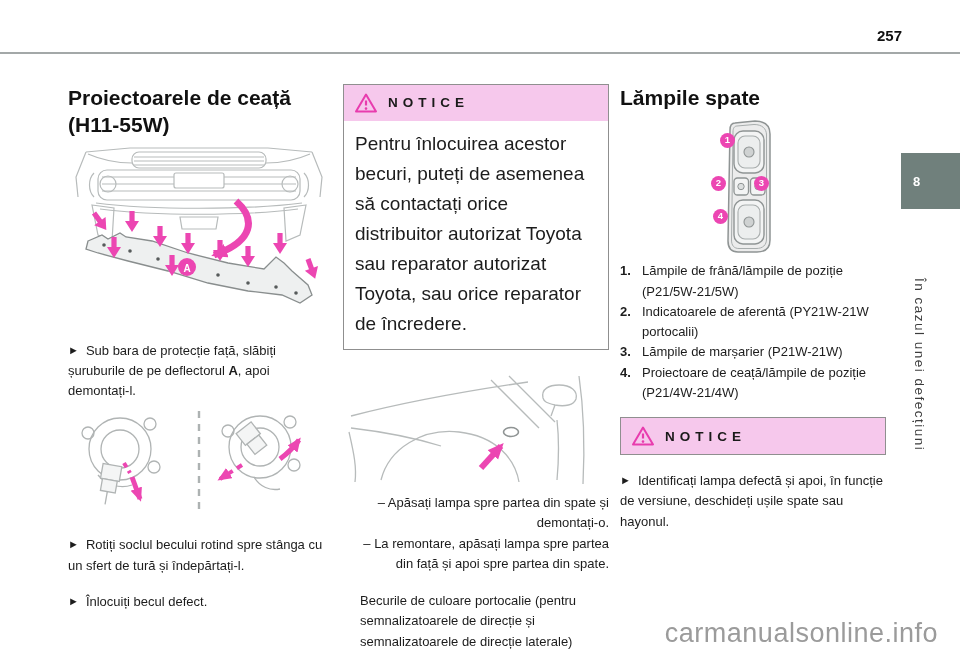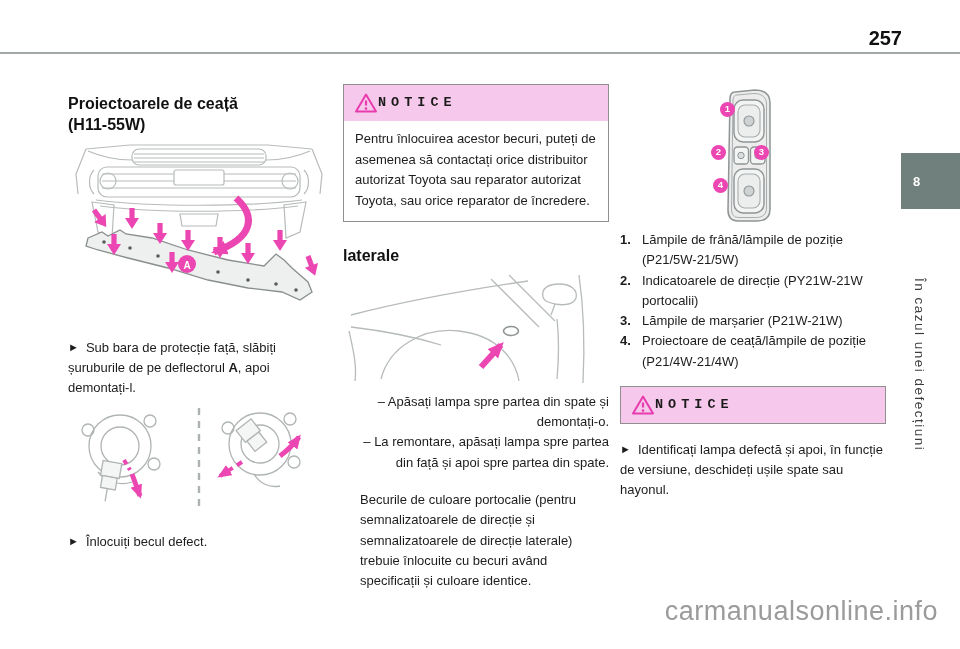--- a/index.html
+++ b/index.html
@@ -1,66 +1,66 @@
 <!DOCTYPE html>
 <html><head>
 <meta charset="utf-8">
 <style>
   html,body{margin:0;padding:0;background:#ffffff;}
   #page{
     position:relative;width:960px;height:649px;background:#ffffff;overflow:hidden;
     font-family:"Liberation Sans","DejaVu Sans",sans-serif;color:#1c1c1c;
   }
-  .page-number{position:absolute;top:27px;right:58px;font-size:20px;font-weight:bold;color:#111;margin-left:35px;}
+  .page-number{position:absolute;top:27px;right:58px;font-size:15px;font-weight:bold;color:#111;margin-left:35px;}
   .top-rule{position:absolute;top:52px;left:0;width:960px;height:2px;background:#a3a8a8;}
 
   .col{position:absolute;font-size:13px;line-height:1.56;}
   .col-left{left:68px;top:80px;width:263px;}
   .col-mid{left:343px;top:84px;width:266px;}
   .col-right{left:620px;top:80px;width:266px;}
 
-  h1.sec{font-size:16px;font-weight:bold;line-height:1.3;margin:14px 0 6px 0;color:#111;}
+  h1.sec{font-size:21px;font-weight:bold;line-height:1.3;margin:4px 0 6px 0;color:#111;}
   h1.sec span{display:block;}
 
   .figure{position:relative;}
   .fig-bumper{height:180px;margin:3px 0 6px 0;}
   .fig-foglamp{height:112px;margin:6px 0 6px 0;}
   .fig-sidecar{height:115px;margin:4px 0 4px 0;}
   .fig-taillamp{height:136px;margin:8px 0 4px 0;}
 
   p.step{margin:16px 0 2px 0;}
   .bullet{margin-right:7px;font-size:11px;position:relative;top:-1px;}
   .dashp{margin:0;text-align:right;}
   .plainp{margin:17px;}
 
   .notice{border:1px solid #8f8f8f;background:#ffffff;margin:0 0 24px 0;}
-  .notice-head{display:flex;align-items:center;padding:5px 10px;height:26px;font-family:Liberation Mono, monospace;}
+  .notice-head{display:flex;align-items:center;gap:10px;padding:5px 10px;height:26px;}
   .notice-label{font-size:13.5px;font-weight:600;letter-spacing:5px;color:#1a1a1a;}
-  .notice-body{padding:8px 11px 10px 11px;font-size:13px;line-height:1.58;}
+  .notice-body{padding:8px 11px 10px 11px;font-size:19px;line-height:1.58;}
 
   ol.lamp-list{list-style:none;margin:6px 0 14px 0;padding:0;}
   ol.lamp-list li{display:flex;margin:0;}
   ol.lamp-list .num{flex:0 0 22px;font-weight:bold;}
   ol.lamp-list .txt{flex:1;}
 
   .badge{
     position:absolute;width:15px;height:15px;border-radius:50%;
     color:#fff;font-size:9.5px;font-weight:bold;display:flex;align-items:center;justify-content:center;
   }
 
   .chapter-tab{
     position:absolute;left:901px;top:153px;width:59px;height:56px;
     display:flex;align-items:center;color:#ffffff;font-size:13px;font-weight:bold;padding-left:12px;box-sizing:border-box;
   }
   .side-label{
     position:absolute;left:912px;top:278px;height:230px;
     writing-mode:vertical-rl;font-size:13.5px;color:#3c3c3c;letter-spacing:1.5px;
   }
   .watermark{
-    position:absolute;right:22px;bottom:22px;font-size:27px;color:#9b9b9b;letter-spacing:0.5px;margin-left:40px;
+    position:absolute;right:22px;bottom:0;font-size:27px;color:#9b9b9b;letter-spacing:0.5px;margin-left:40px;
   }
   svg{display:block;}
 </style>
 </head>
 <body>
 
 <div id="page">
 
   <div class="page-number">257</div>
   <div class="top-rule"></div>
@@ -171,40 +171,42 @@
         </g>
         <line x1="131" y1="4" x2="131" y2="108" stroke="#adb2b2" stroke-width="2.4" stroke-dasharray="7 6"></line>
         <path d="M64,70 L72,92" stroke="#ec46b2" stroke-width="5" fill="none" marker-end="url(#m2)"></path>
         <path d="M56,56 L62,66" stroke="#ec46b2" stroke-width="4" stroke-dasharray="5 4" fill="none"></path>
         <path d="M174,58 L152,72" stroke="#ec46b2" stroke-width="4" stroke-dasharray="6 5" fill="none" marker-end="url(#m2)"></path>
         <path d="M212,52 C220,46 226,40 231,33" stroke="#ec46b2" stroke-width="5" fill="none" marker-end="url(#m2)"></path>
       </svg>
     </div>
 
     <p class="step">
+      <span class="bullet">►</span><span>Rotiți soclul becului rotind spre stânga cu un sfert de tură și îndepărtați-l.</span>
+    </p>
+    <p class="step">
       <span class="bullet">►</span><span>Înlocuiți becul defect.</span>
     </p>
   </div>
 
   <div class="col col-mid">
 
     <div class="notice" style="border-color:#8f8f8f;">
       <div class="notice-head" style="background:#f6c8ec;">
         <svg width="24" height="22" viewBox="0 0 24 22">
           <path d="M12,2.5 L22,19.5 H2 Z" fill="none" stroke="#e83cae" stroke-width="2" stroke-linejoin="round"></path>
           <line x1="12" y1="8.5" x2="12" y2="13.5" stroke="#e83cae" stroke-width="2.2"></line>
           <circle cx="12" cy="16.6" r="1.3" fill="#e83cae"></circle>
         </svg>
         <span class="notice-label">NOTICE</span>
       </div>
       <div class="notice-body">Pentru înlocuirea acestor becuri, puteți de asemenea să contactați orice distribuitor autorizat Toyota sau reparator autorizat Toyota, sau orice reparator de încredere.</div>
     </div>
 
     <h1 class="sec">
-      <span>laterale</span>
     </h1>
 
     <div class="figure fig-sidecar">
       <svg width="263" height="115" viewBox="0 0 263 115">
         <defs>
           <marker id="m3" markerUnits="userSpaceOnUse" markerWidth="18" markerHeight="15" refX="12" refY="7" orient="auto">
             <path d="M0,0 L16,7 L0,14 Z" fill="#ec46b2"></path>
           </marker>
         </defs>
         <g stroke="#b7bbbb" stroke-width="1.3" fill="none">
@@ -223,20 +225,23 @@
         <path d="M138,94 L158,72" stroke="#ec46b2" stroke-width="6" fill="none" marker-end="url(#m3)"></path>
       </svg>
     </div>
 
     <p class="dashp">–  Apăsați lampa spre partea din spate și demontați-o.</p>
     <p class="dashp">–  La remontare, apăsați lampa spre partea din față și apoi spre partea din spate.</p>
     <p class="plainp">Becurile de culoare portocalie (pentru semnalizatoarele de direcție și semnalizatoarele de direcție laterale) trebuie înlocuite cu becuri având specificații și culoare identice.</p>
   </div>
 
   <div class="col col-right">
+    <h1 class="sec">
+      <span>Lămpile spate</span>
+    </h1>
 
     <div class="figure fig-taillamp">
       <svg width="266" height="136" viewBox="0 0 266 136">
         <g transform="translate(105,2)">
           <path d="M10,2 L30,0 C40,0 45,5 45,13 L45,119 C45,127 40,131 32,131 L13,131 C6,131 3,127 3,120 L5,9 C5,4 7,2 10,2 Z" fill="#ececec" stroke="#8f9494" stroke-width="1.5"></path>
           <path d="M12,5 L29,3.5 C37,3.5 41.5,7.5 41.5,14 L41.5,118 C41.5,124 38,127.5 31,127.5 L14,127.5 C9,127.5 6.5,124.5 6.5,119 L8,11 C8,7 9.5,5 12,5 Z" fill="none" stroke="#a8adad" stroke-width="1"></path>
           <rect x="9" y="10" width="30" height="42" rx="9" fill="#f3f4f4" stroke="#8f9494" stroke-width="1.4"></rect>
           <rect x="13" y="15" width="22" height="32" rx="7" fill="#eceeee" stroke="#a8adad" stroke-width="1.1"></rect>
           <circle cx="24" cy="31" r="5" fill="#cfd2d2" stroke="#8f9494" stroke-width="1.1"></circle>
           <rect x="9" y="57" width="14.5" height="17" rx="3.5" fill="#f3f4f4" stroke="#8f9494" stroke-width="1.3"></rect>
@@ -254,21 +259,21 @@
       <div class="badge" style="left:93px;top:90px;background:#ec46b2;">4</div>
     </div>
 
     <ol class="lamp-list">
       <li>
         <span class="num">1.</span>
         <span class="txt">Lămpile de frână/lămpile de poziție (P21/5W-21/5W)</span>
       </li>
       <li>
         <span class="num">2.</span>
-        <span class="txt">Indicatoarele de direcție (PY21W-21W portocalii)</span>
+        <span class="txt">Indicatoarele de aferentă (PY21W-21W portocalii)</span>
       </li>
       <li>
         <span class="num">3.</span>
         <span class="txt">Lămpile de marșarier (P21W-21W)</span>
       </li>
       <li>
         <span class="num">4.</span>
         <span class="txt">Proiectoare de ceață/lămpile de poziție (P21/4W-21/4W)</span>
       </li>
     </ol>

